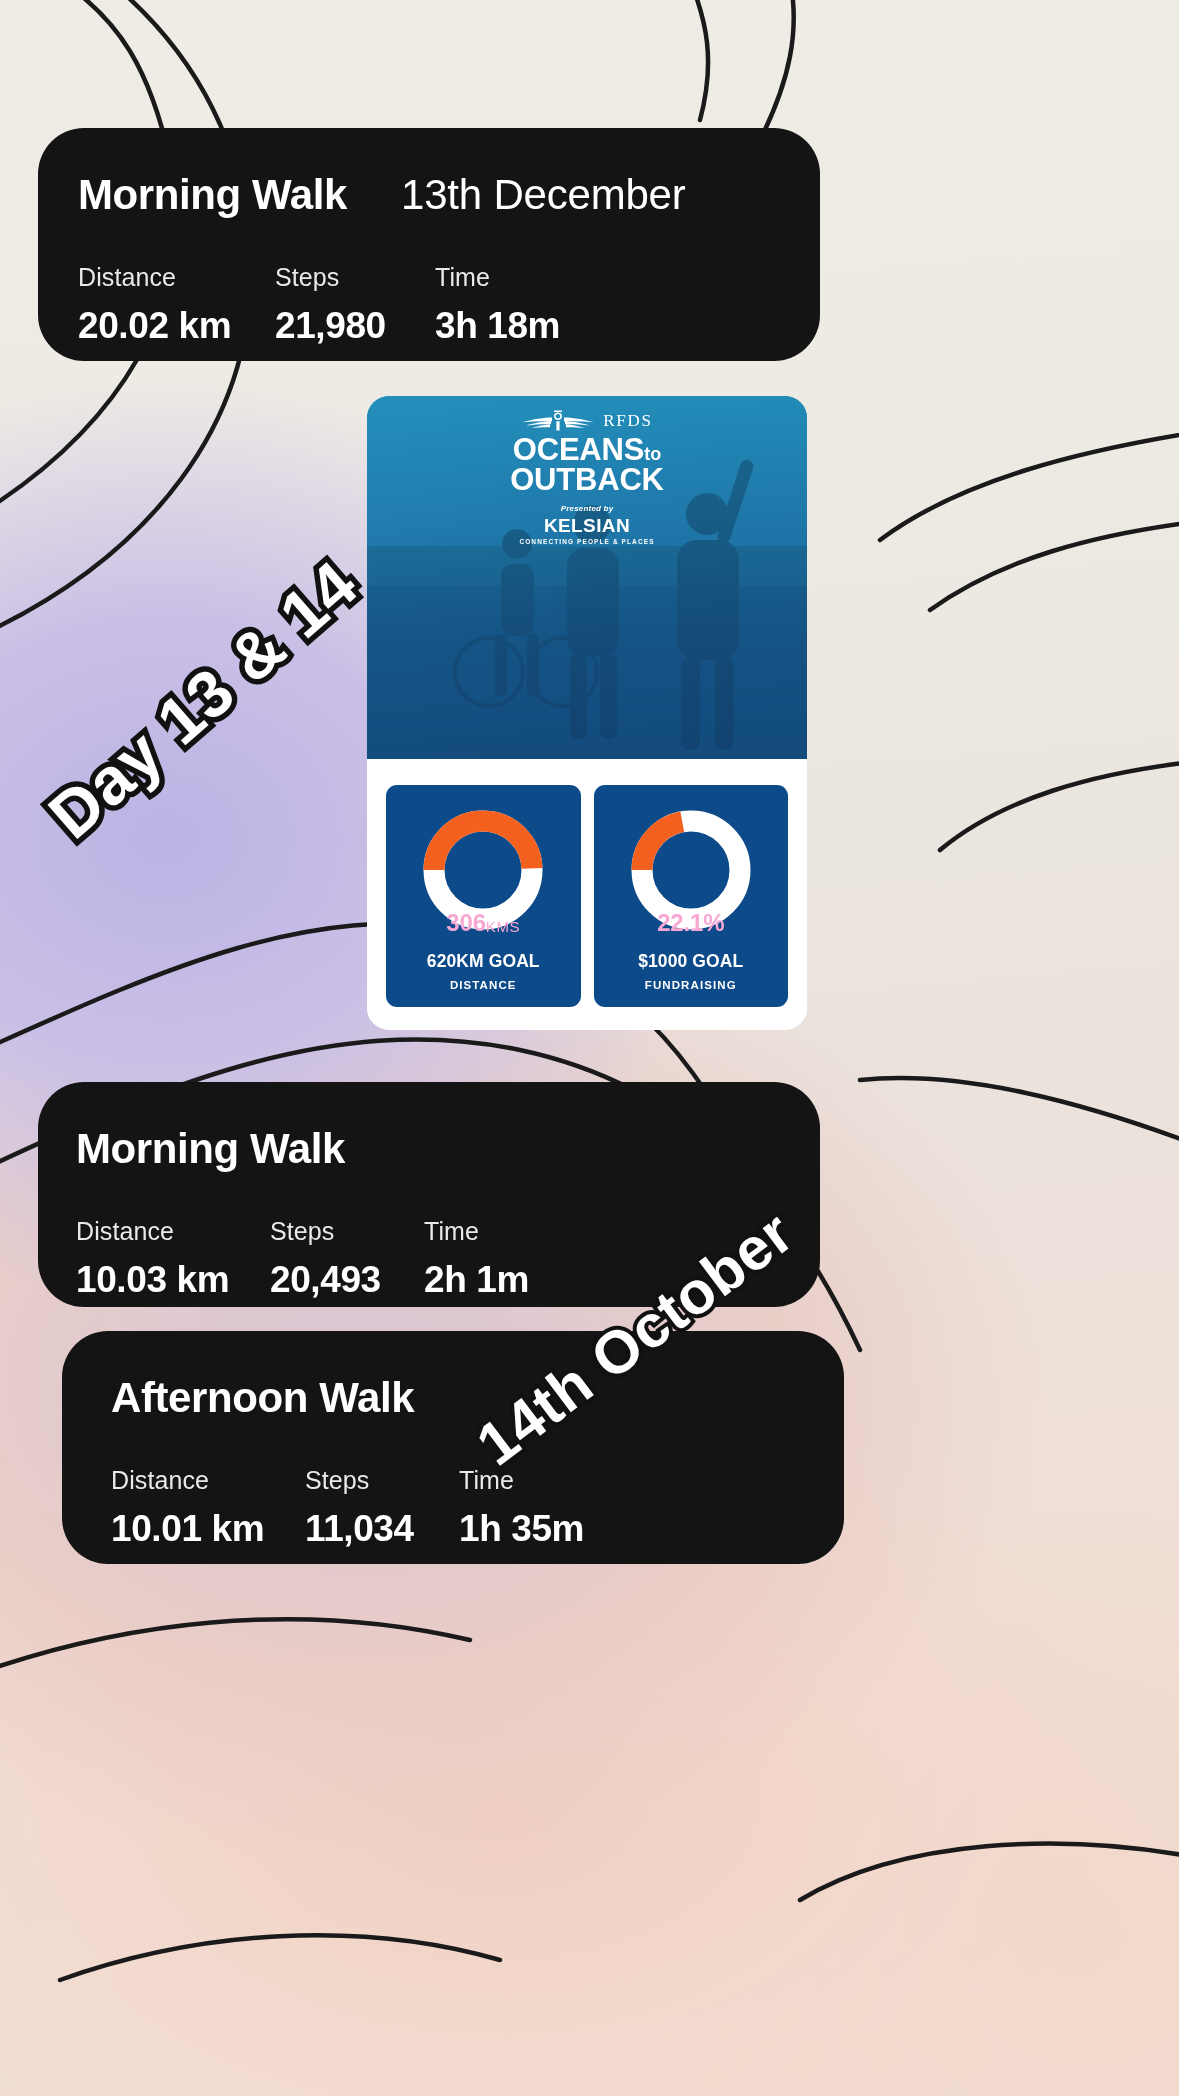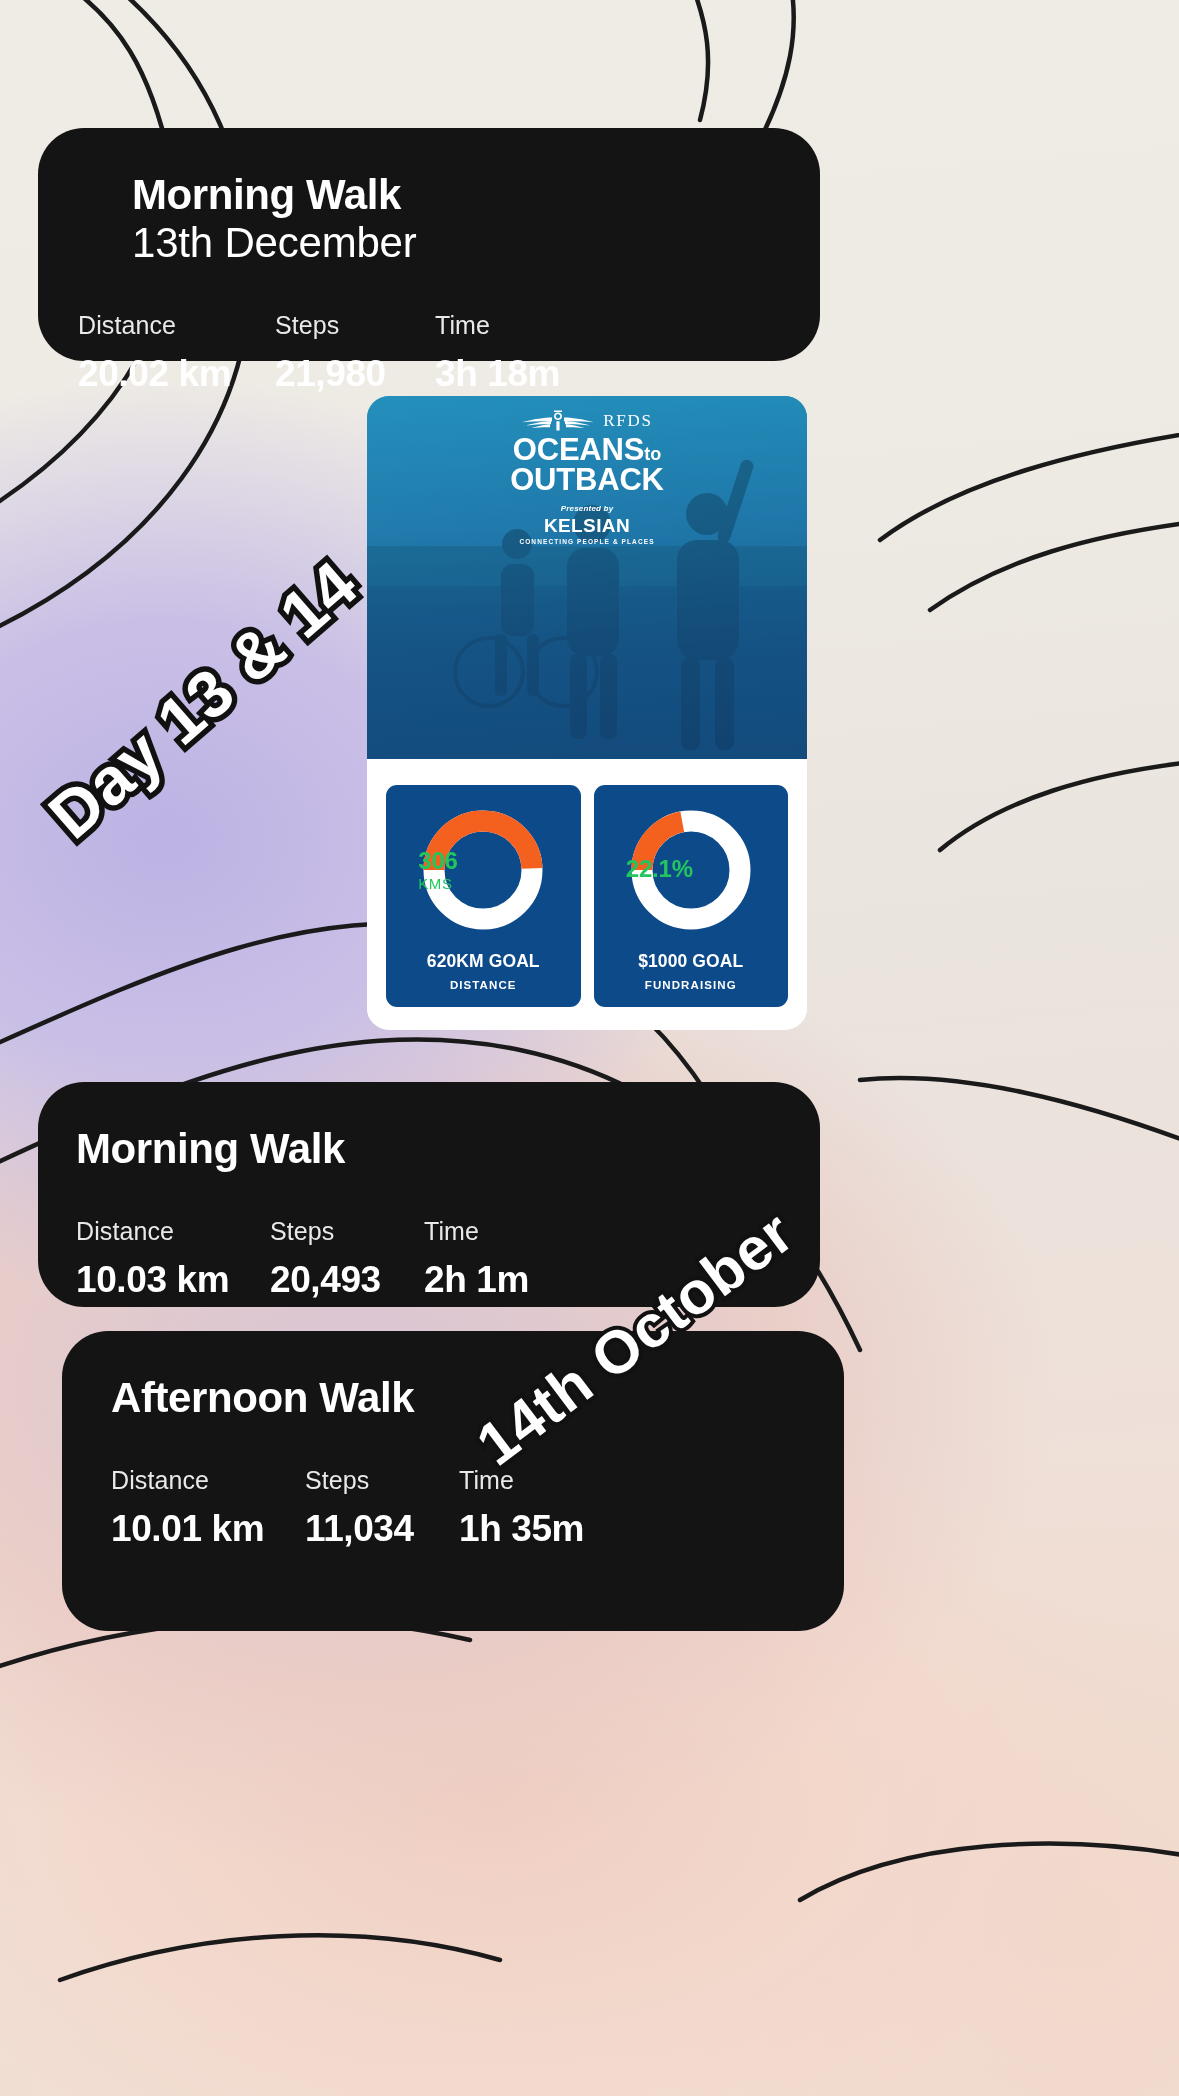--- a/index.html
+++ b/index.html
@@ -25,21 +25,21 @@
   #bg-lines { position:absolute; inset:0; }
 
   
   .stat-card {
     position:absolute;
     background:#141414;
     border-radius:46px;
     color:#fff;
     z-index:3;
   }
-  .card-head { display:flex; align-items:baseline;flex-direction:column; }
+  .card-head { display:flex; align-items:baseline; }
   .card-title {
     font-size:42px; font-weight:700; letter-spacing:-0.4px;
     white-space:nowrap;
   }
   .card-date {
     font-size:42px; font-weight:400; letter-spacing:-0.2px;
     margin-left:54px; white-space:nowrap;
   }
   .metrics { display:flex; }
   .metric { display:flex; flex-direction:column; }
@@ -55,21 +55,21 @@
   #card-1 { left:38px; top:128px; width:782px; height:233px; padding:43px 0 0 40px; }
   #card-1 .metrics { margin-top:44px; }
   #card-1 .m0 { width:197px; }
   #card-1 .m1 { width:160px; }
 
   #card-2 { left:38px; top:1082px; width:782px; height:225px; padding:43px 0 0 38px; }
   #card-2 .metrics { margin-top:44px; }
   #card-2 .m0 { width:194px; }
   #card-2 .m1 { width:154px; }
 
-  #card-3 { left:62px; top:1331px; width:782px; height:300px; padding:43px 0 0 49px; }
+  #card-3 { left:62px; top:1331px; width:782px; height:233px; padding:43px 0 0 49px; }
   #card-3 .metrics { margin-top:44px; }
   #card-3 .m0 { width:194px; }
   #card-3 .m1 { width:154px; }
 
   
   .sticker {
     position:absolute;
     color:#fff;
     font-weight:700;
     white-space:nowrap;
@@ -164,23 +164,23 @@
     flex:1;
     background:#0d4a8a;
     border-radius:11px;
     padding:20px 8px 16px 8px;
     display:flex; flex-direction:column; align-items:center;
   }
   .donut { position:relative; width:130px; height:130px; }
   .donut svg { display:block; transform:rotate(-90deg); }
   .donut-center {
     position:absolute; inset:0;
-    display:flex; flex-direction:column;
-    align-items:flex-start; justify-content:center;
-    color:#22c55e; line-height:1.05;
+    display:flex; 
+    align-items:flex-end; justify-content:center;
+    color:#f9a8d4; line-height:1.05;
   }
   .donut-main { font-size:24px; font-weight:700; letter-spacing:-0.2px; }
   .donut-unit { font-size:15px; font-weight:400; letter-spacing:0.6px; margin-top:3px; }
   .goal-title {
     margin-top:16px;
     font-size:17.5px; font-weight:700; color:#fff; letter-spacing:0.1px;
   }
   .goal-sub {
     margin-top:7px;
     font-size:11.5px; font-weight:700; color:#fff; letter-spacing:1.1px;

